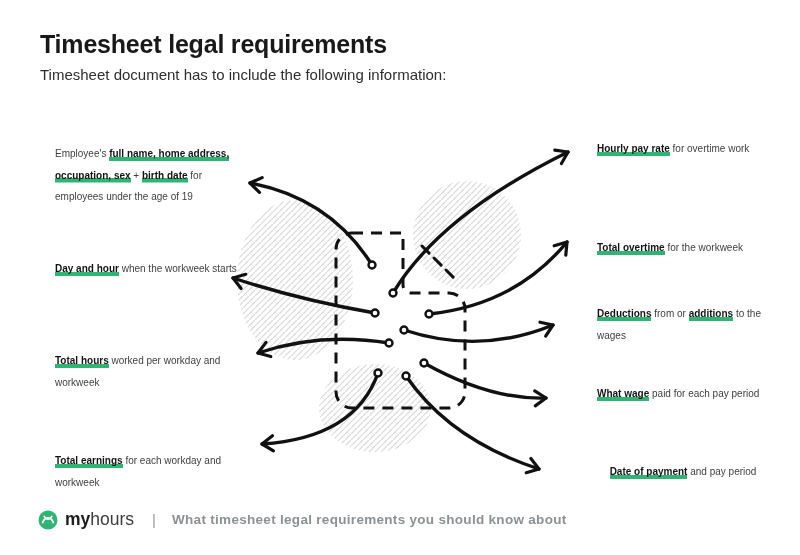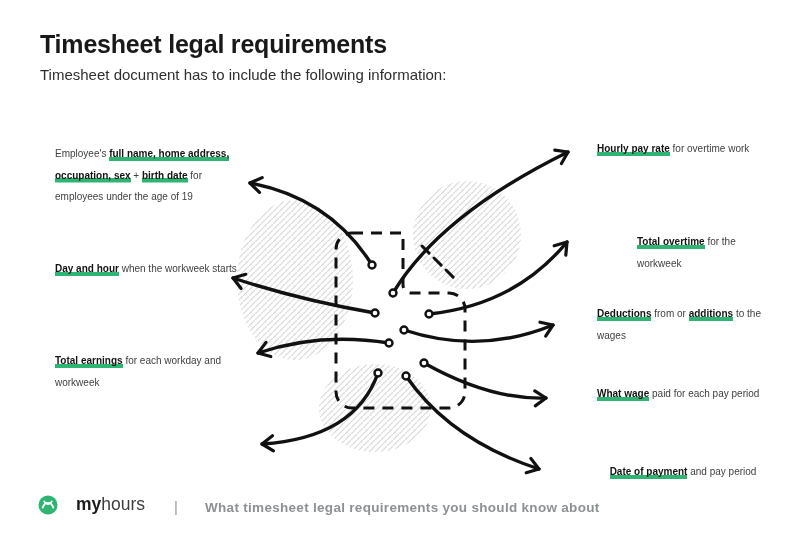--- a/index.html
+++ b/index.html
@@ -21,47 +21,48 @@
     font-weight:700;color:var(--ink);
     background:linear-gradient(var(--green),var(--green)) no-repeat 0 100%/100% 4.5px;
     padding-bottom:2px;
     -webkit-box-decoration-break:clone;box-decoration-break:clone;
   }
   #col-left .item:nth-child(1){top:143px;}
   #col-left .item:nth-child(2){top:258px;}
   #col-left .item:nth-child(3){top:350px;}
   #col-left .item:nth-child(4){top:450px;}
   #col-right .item:nth-child(1){top:138px;}
-  #col-right .item:nth-child(2){top:231px;margin-left:40px;}
+  #col-right .item:nth-child(2){top:237px;}
   #col-right .item:nth-child(3){top:303px;}
   #col-right .item:nth-child(4){top:383px;}
   #col-right .item:nth-child(5){top:461px;text-align:center;}
   
   #diagram{position:absolute;left:225px;top:140px;width:370px;height:360px;}
   
-  #footer{position:absolute;left:38px;top:494px;display:flex;align-items:flex-end;gap:11px;}
+  #footer{position:absolute;left:38px;top:509px;display:flex;align-items:center;}
   #brand{font-size:17.5px;margin-left:7px;white-space:nowrap;}
   #brand .b{font-weight:700;color:#1d1d1d;}
   #brand .l{font-weight:400;color:#3c3c3c;}
   #footer-divider{color:#9a9a9a;font-size:15px;margin:0 16px 0 18px;}
   #tagline{font-size:13.5px;font-weight:700;color:#8d9194;letter-spacing:0.3px;white-space:nowrap;}
 </style>
 </head>
 <body>
 
 <div id="canvas" style="--green: #2FB573;">
 
   <div id="header">
     <h1 id="page-title">Timesheet legal requirements</h1>
     <p id="page-subtitle">Timesheet document has to include the following information:</p>
   </div>
 
   <div id="col-left" class="col">
       <div class="item"><span>Employee's </span><span class="hl">full name, home address, occupation, sex</span><span> + </span><span class="hl">birth date</span><span> for employees under the age of 19</span></div>
       <div class="item"><span class="hl">Day and hour</span><span> when the workweek starts</span></div>
+      <div class="item"><span class="hl">Total hours</span><span> worked per workday and workweek</span></div>
       <div class="item"><span class="hl">Total earnings</span><span> for each workday and workweek</span></div>
     </div>
   <div id="col-right" class="col">
       <div class="item"><span class="hl">Hourly pay rate</span><span> for overtime work</span></div>
       <div class="item"><span class="hl">Total overtime</span><span> for the workweek</span></div>
       <div class="item"><span class="hl">Deductions</span><span> from or </span><span class="hl">additions</span><span> to the wages</span></div>
       <div class="item"><span class="hl">What wage</span><span> paid for each pay period</span></div>
       <div class="item"><span class="hl">Date of payment</span><span> and pay period</span></div>
     </div>
 

